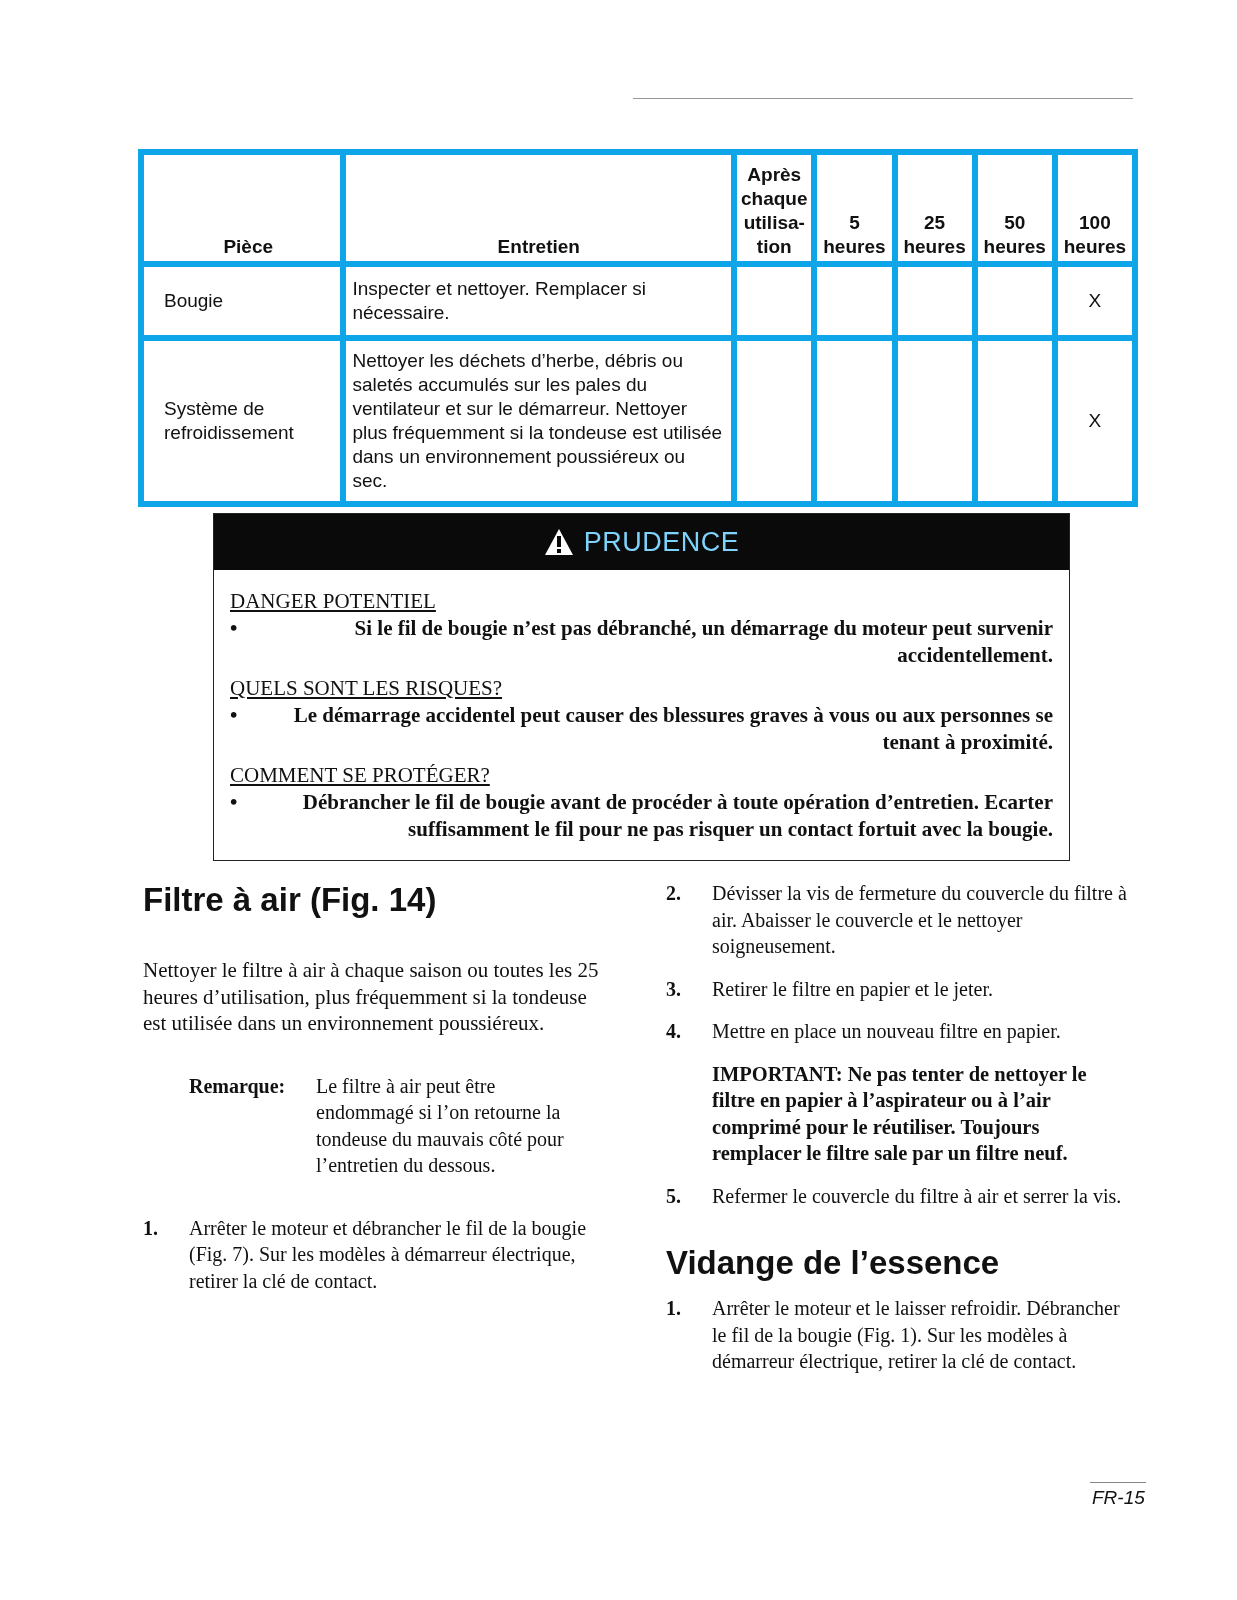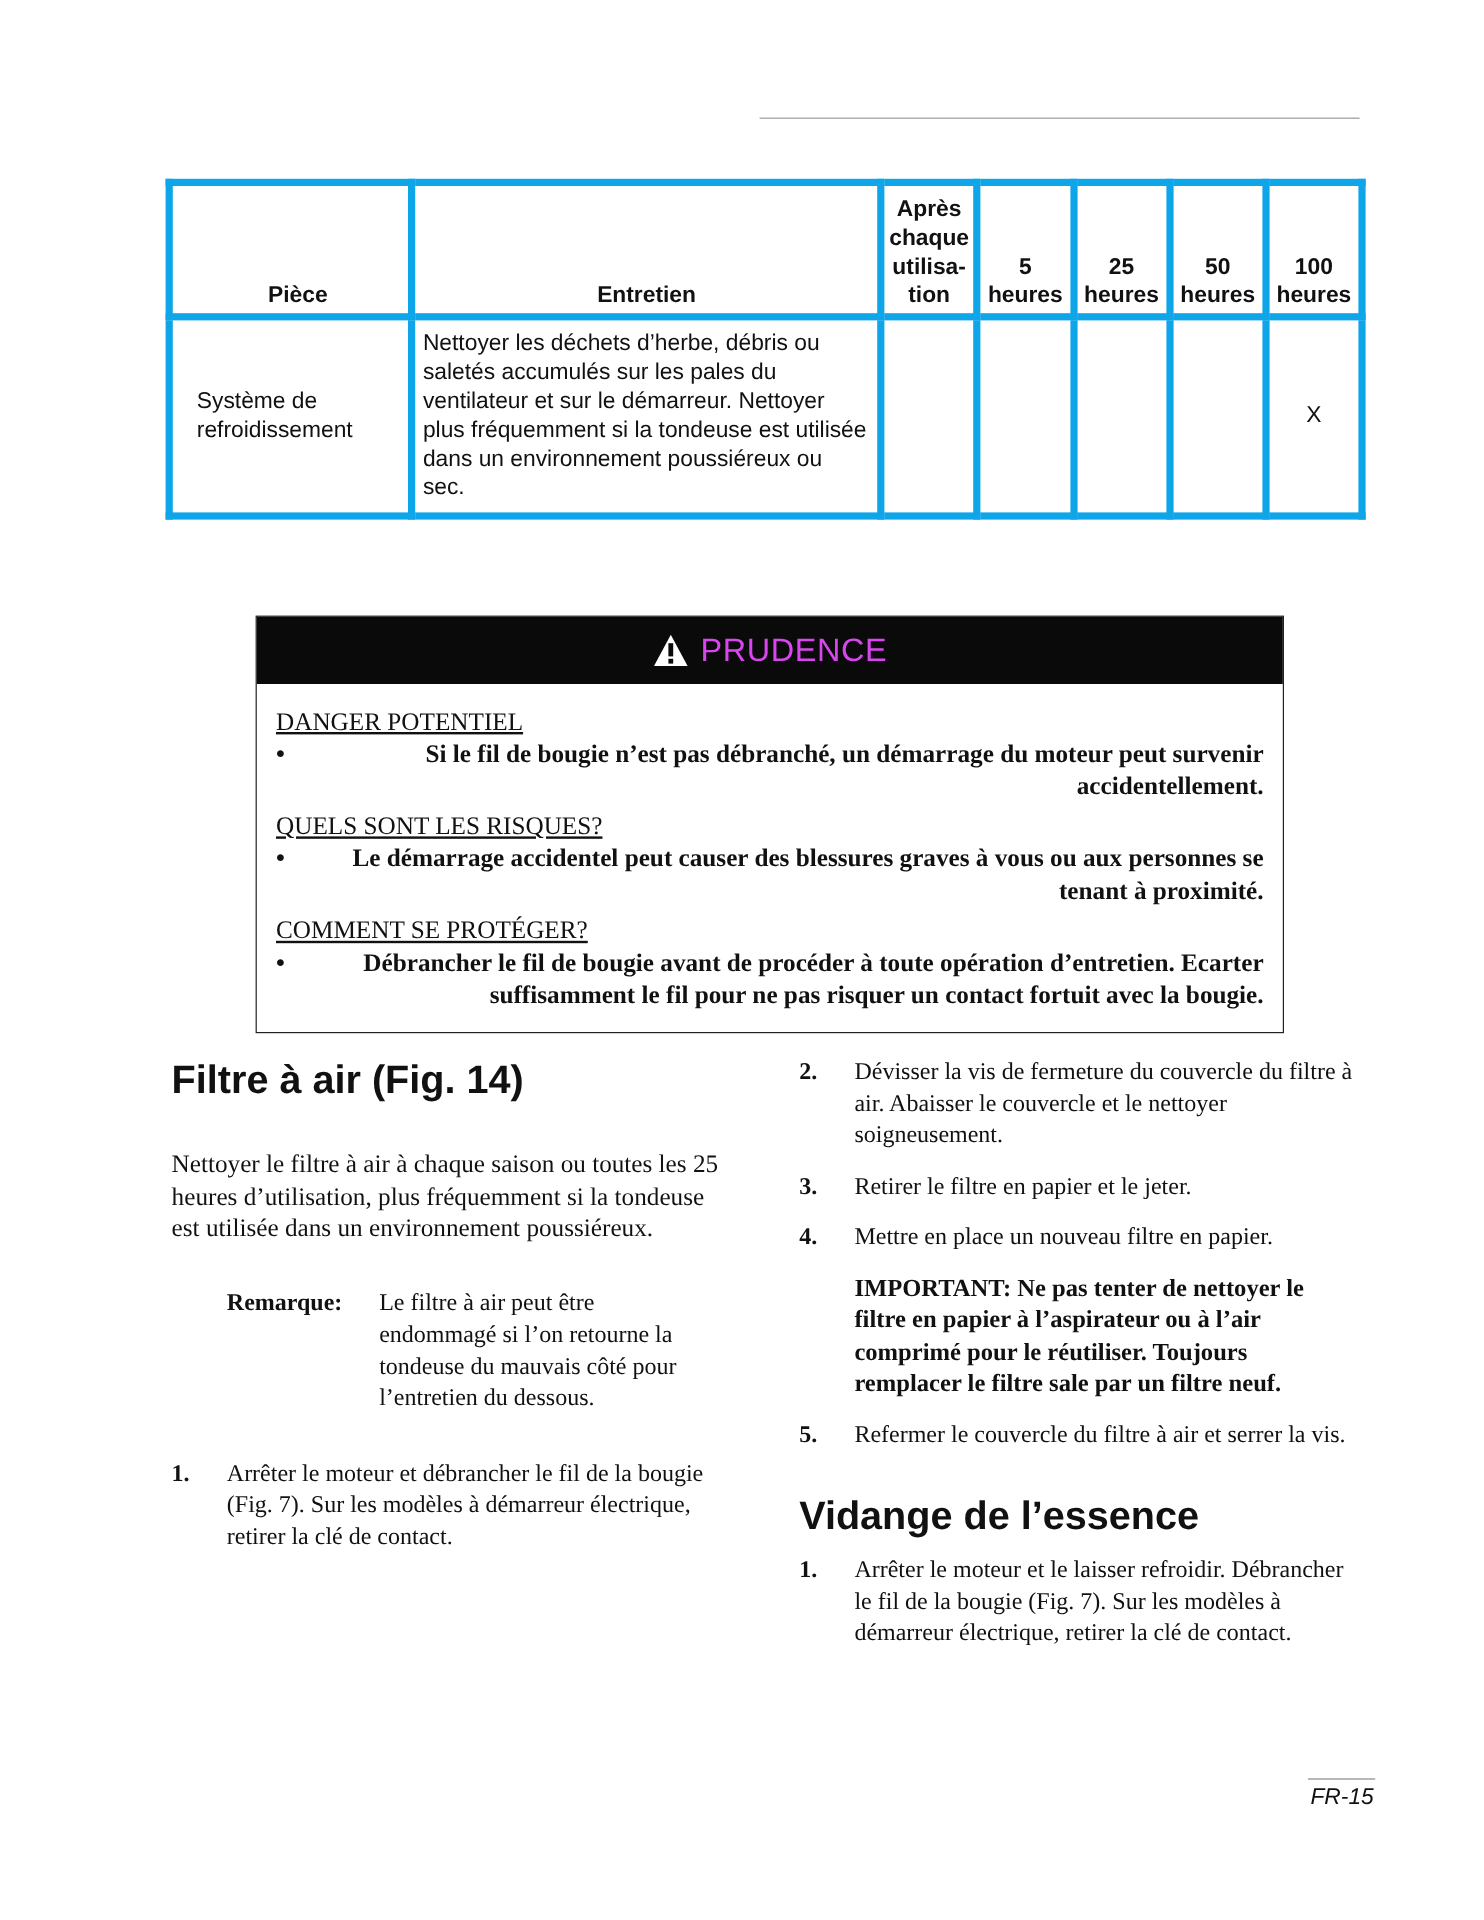--- a/index.html
+++ b/index.html
@@ -24,21 +24,21 @@
   .maint-table td.mark { text-align: center; }
   .row-bougie td { height: 56px; }
   .row-syst td { height: 148px; }
 
   
   .caution {
     position: absolute; left: 213px; top: 513px; width: 857px; height: 348px;
     border: 1.5px solid #222; box-sizing: border-box;
   }
   .caution-header {
-    background: #0a0a0a; color: #d946ef; height: 56px;
+    background: #0a0a0a; color: #7dd3fc; height: 56px;
     display: flex; align-items: center; justify-content: center; gap: 10px;
     font-family: "Liberation Sans", sans-serif; font-size: 27px; letter-spacing: 0.5px;
   }
   .caution-header svg { display: block; }
   .caution-body { padding: 18px 16px 0 16px; font-family: "Liberation Serif", serif; font-size: 21px; line-height: 27px; }
   .c-head { font-weight: normal; margin: 0; text-decoration: underline; }
   .c-bullet { font-weight: bold; margin: 0 0 6px 0; padding-left: 22px; position: relative; text-align: right; }
   .c-bullet::before { content: "•"; position: absolute; left: 0; font-weight: bold; }
 
   
@@ -86,20 +86,29 @@
         <div>50</div>
         <div>heures</div>
       </th>
       <th class="col">
         <div>100</div>
         <div>heures</div>
       </th>
     </tr>
   </thead>
   <tbody>
+    <tr class="row-bougie">
+      <td class="piece-cell">Bougie</td>
+      <td class="entretien-cell">Inspecter et nettoyer. Remplacer si nécessaire.</td>
+      <td class="mark"></td>
+      <td class="mark"></td>
+      <td class="mark"></td>
+      <td class="mark"></td>
+      <td class="mark">X</td>
+    </tr>
     <tr class="row-syst">
       <td class="piece-cell">Système de refroidissement</td>
       <td class="entretien-cell">Nettoyer les déchets d’herbe, débris ou saletés accumulés sur les pales du ventilateur et sur le démarreur. Nettoyer plus fréquemment si la tondeuse est utilisée dans un environnement poussiéreux ou sec.</td>
       <td class="mark"></td>
       <td class="mark"></td>
       <td class="mark"></td>
       <td class="mark"></td>
       <td class="mark">X</td>
     </tr>
   </tbody>
@@ -154,18 +163,18 @@
   </div>
   <p class="imp" style="margin-top:16px; margin-left:46px; width:420px;">IMPORTANT: Ne pas tenter de nettoyer le filtre en papier à l’aspirateur ou à l’air comprimé pour le réutiliser. Toujours remplacer le filtre sale par un filtre neuf.</p>
   <div class="step" style="margin-top:16px;">
     <span class="num">5.</span>
     <span style="width:420px;">Refermer le couvercle du filtre à air et serrer la vis.</span>
   </div>
 
   <h2 class="h2" style="margin-top:34px;">Vidange de l’essence</h2>
   <div class="step" style="margin-top:12px;">
     <span class="num">1.</span>
-    <span style="width:430px;">Arrêter le moteur et le laisser refroidir. Débrancher le fil de la bougie (Fig. 7). Sur les modèles à démarreur électrique, retirer la clé de contact.</span>
+    <span style="width:430px;">Arrêter le moteur et le laisser refroidir. Débrancher le fil de la bougie (Fig. 1). Sur les modèles à démarreur électrique, retirer la clé de contact.</span>
   </div>
 </div>
 
 <div class="footer-rule"></div>
 <div class="footer">FR-15</div>
 
 </body></html>

